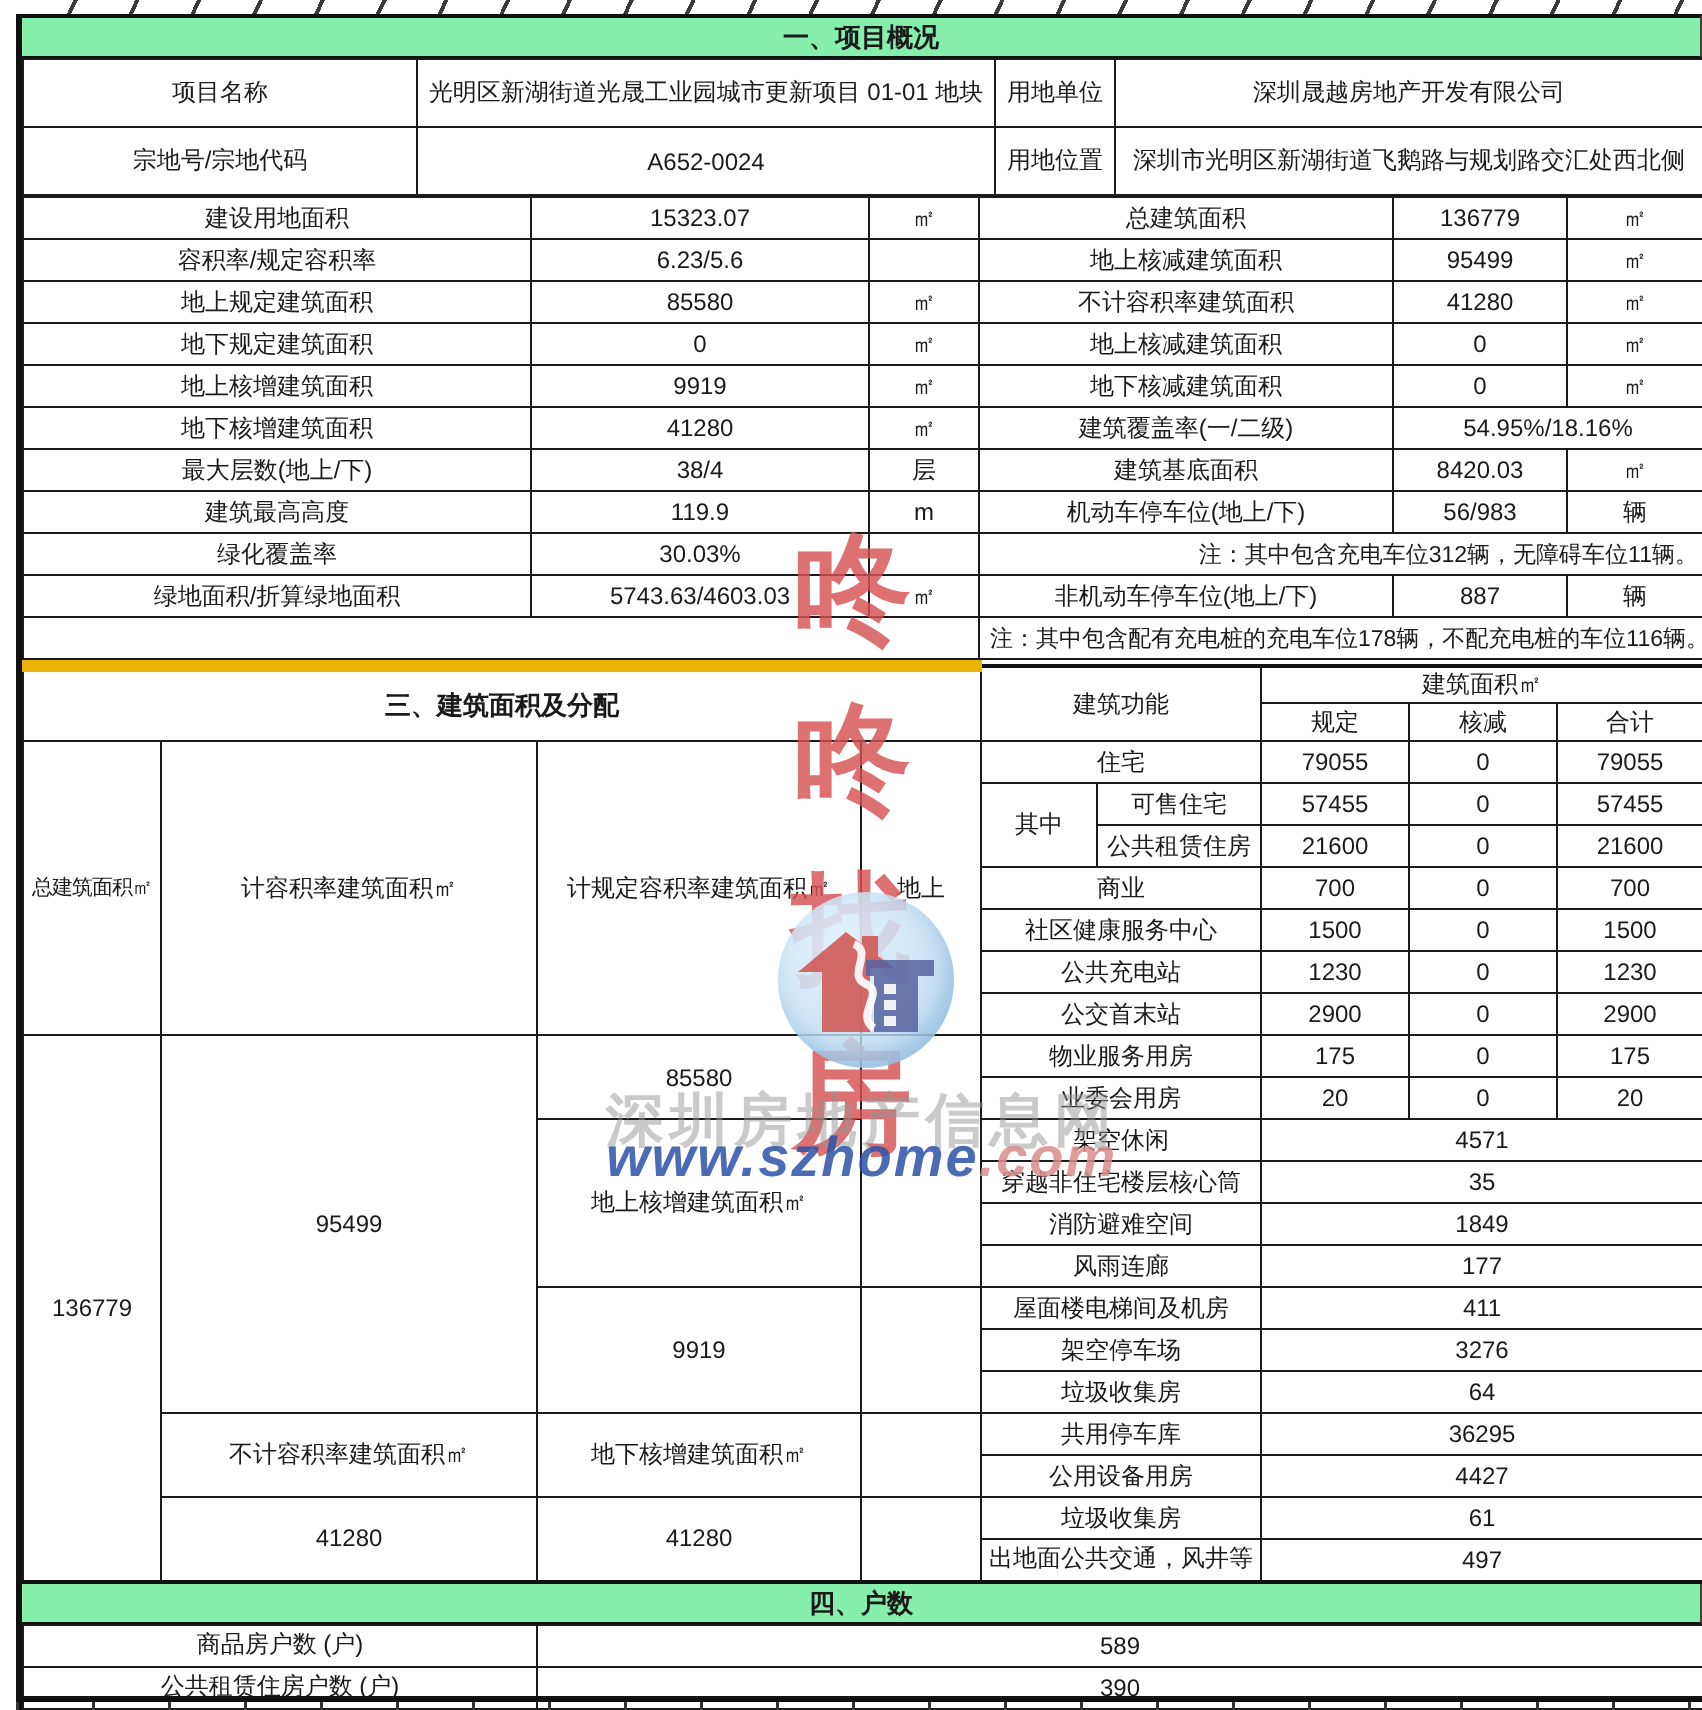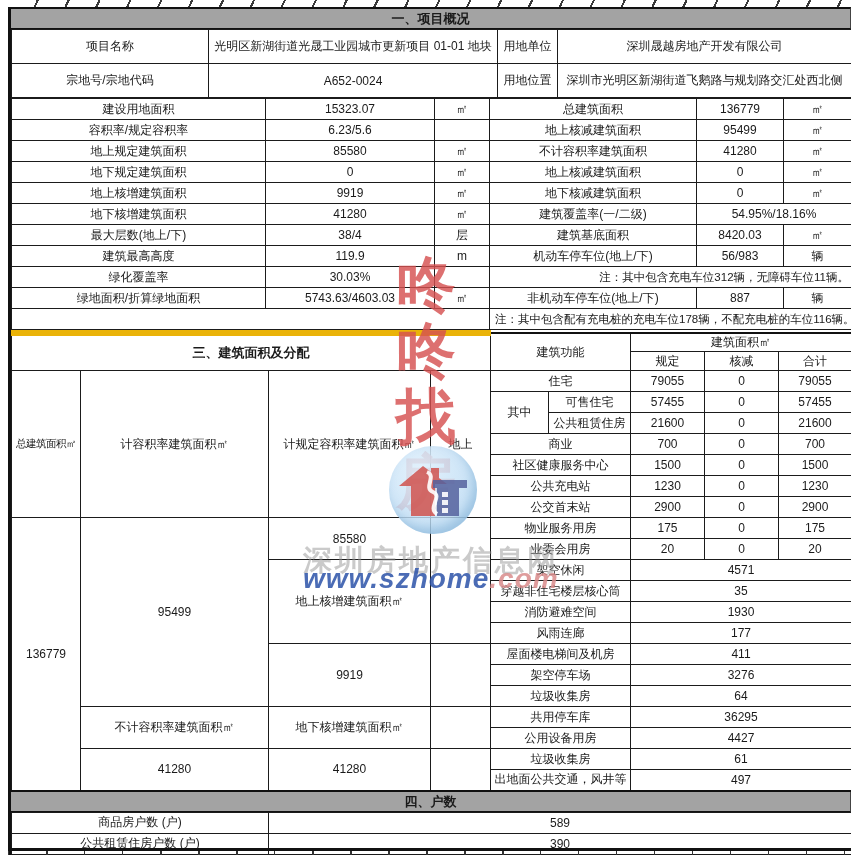--- a/index.html
+++ b/index.html
@@ -11,21 +11,21 @@
     position:absolute;left:8px;top:0;width:840px;height:7px;
     background:repeating-linear-gradient(115deg,transparent 0 26px,#3a3a3a 26px 28px);
   }
   .frame{
     position:absolute;left:8px;top:7px;width:840px;
     border-left:3px solid #111;box-sizing:content-box;
   }
   .sec-header{
     border-top:2px solid #111;border-bottom:1px solid #111;border-right:1px solid #444;
     height:19px;line-height:19px;text-align:center;font-weight:bold;font-size:13px;
-    background:#a3a3a3;
+    background:#86efac;
   }
   table{border-collapse:collapse;table-layout:fixed;width:840px;}
   td{
     border:1px solid #1b1b1b;font-size:12px;text-align:center;vertical-align:middle;
     padding:0 2px;overflow:hidden;white-space:nowrap;
   }
   td.wrap{white-space:normal;}
   td.note{text-align:right;font-size:11.5px;padding-left:5px;}
   .t1 tr{height:34px;}
   .t2 tr{height:21px;padding-left:43px;}
@@ -39,21 +39,21 @@
   .bottom-bar{height:3px;background:#111;width:843px;position:absolute;left:8px;top:848px;}
   .bottom-stubs{
     position:absolute;left:8px;top:851px;width:840px;height:4px;
     background:repeating-linear-gradient(90deg,#333 0 1.5px,transparent 1.5px 38px);
   }
   
   .wm{position:absolute;pointer-events:none;z-index:6;}
   .stamp{
     left:368px;top:252px;width:118px;text-align:center;
     font-weight:bold;color:rgba(214,80,80,0.82);
-    font-size:60px;line-height:66px;letter-spacing:2px;
+    font-size:60px;line-height:85px;letter-spacing:2px;
   }
   .logo-circle{
     left:389px;top:446px;width:88px;height:88px;border-radius:50%;
     background:radial-gradient(circle at 35% 30%, rgba(224,240,252,0.9), rgba(165,206,238,0.75));
     box-shadow:inset -4px -6px 10px rgba(120,170,210,0.5);
   }
   .logo-circle svg{position:absolute;left:8px;top:12px;}
   .site-name{
     left:303px;top:541px;font-size:29px;letter-spacing:3px;
     color:rgba(150,150,150,0.5);font-weight:bold;white-space:nowrap;
@@ -280,21 +280,21 @@
       <td rowspan="4">地上核增建筑面积㎡</td>
       <td colspan="2">架空休闲</td>
       <td colspan="3">4571</td>
     </tr>
     <tr>
       <td colspan="2">穿越非住宅楼层核心筒</td>
       <td colspan="3">35</td>
     </tr>
     <tr>
       <td colspan="2">消防避难空间</td>
-      <td colspan="3">1930</td>
+      <td colspan="3">1849</td>
     </tr>
     <tr>
       <td colspan="2">风雨连廊</td>
       <td colspan="3">177</td>
     </tr>
     <tr>
       <td rowspan="3">9919</td>
       <td rowspan="3"></td>
       <td colspan="2">屋面楼电梯间及机房</td>
       <td colspan="3">411</td>

